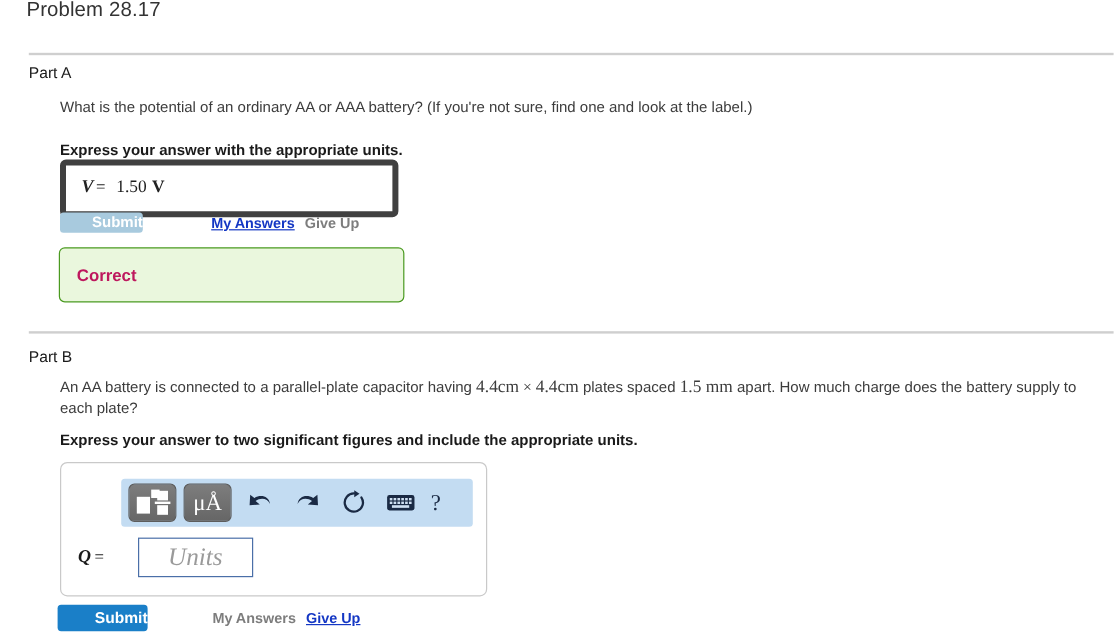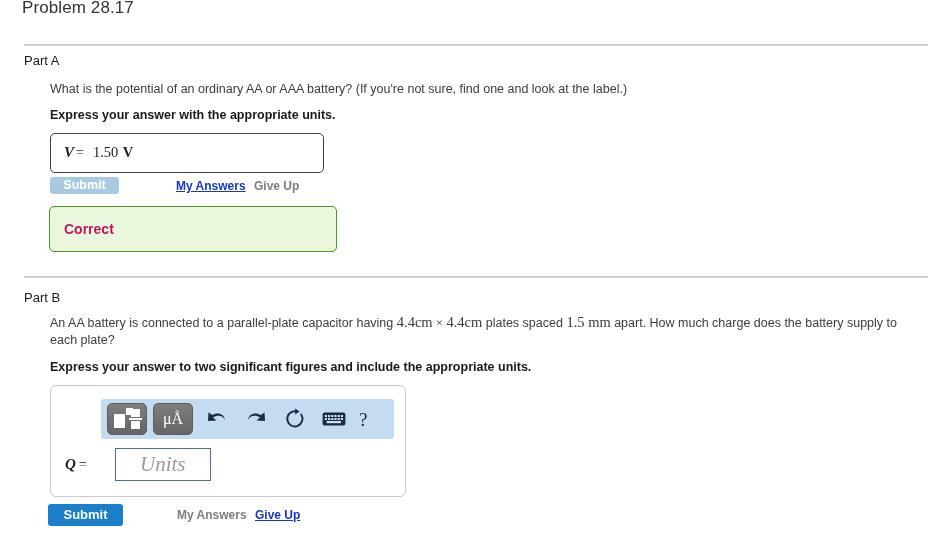--- a/index.html
+++ b/index.html
@@ -58,21 +58,21 @@
   .q-a { top: 81px; width: 840px; }
   .q-b { top: 314px; width: 848px; }
 
   .instruction {
     position: absolute;
     left: 50px;
     font-size: 12.5px;
     font-weight: bold;
     color: #1a1a1a;
   }
-  .instr-a { top: 108px; }
+  .instr-a { top: 118px; }
   .instr-b { top: 360px; }
 
   
   .mathvar {
     font-family: "Liberation Serif", serif;
     font-style: italic;
     font-weight: bold;
     font-size: 15px;
   }
   .mathnum {
@@ -89,21 +89,21 @@
     font-size: 13px;
   }
 
   
   .answer-box-a {
     position: absolute;
     left: 50px;
     top: 133px;
     width: 272px;
     height: 38px;
-    border: 1px solid #404040;
+    border: 5px solid #404040;
     border-radius: 5px;
     background: #ffffff;
     box-sizing: content-box;
   }
   .answer-a-inner {
     position: absolute;
     left: 13px;
     top: 9px;
     white-space: nowrap;
   }
@@ -118,21 +118,21 @@
     color: #1c1c1c;
   }
 
   
   .btn {
     position: absolute;
     font-family: "Liberation Sans", sans-serif;
     font-size: 12.5px;
     font-weight: bold;
     color: #ffffff;
-    text-align: center;
+    text-align: right;
     border-radius: 3px;
     box-sizing: border-box;
     border: none;
     cursor: pointer;
   }
   .btn-submit-a {
     left: 50px;
     top: 177px;
     width: 69px;
     height: 17px;
@@ -275,21 +275,21 @@
   }
   .tmpl-icon .fr-bot {
     position: absolute;
     left: 17px; top: 13px;
     width: 9px; height: 8px;
     background: #ffffff;
   }
   .unit-btn-label {
     color: #ffffff;
     font-family: "Liberation Serif", serif;
-    font-size: 16px;
+    font-size: 19px;
     line-height: 1;
   }
   .icon-plain {
     width: 30px;
     height: 30px;
     margin-left: 9px;
     display: flex;
     align-items: center;
     justify-content: center;
     cursor: pointer;

